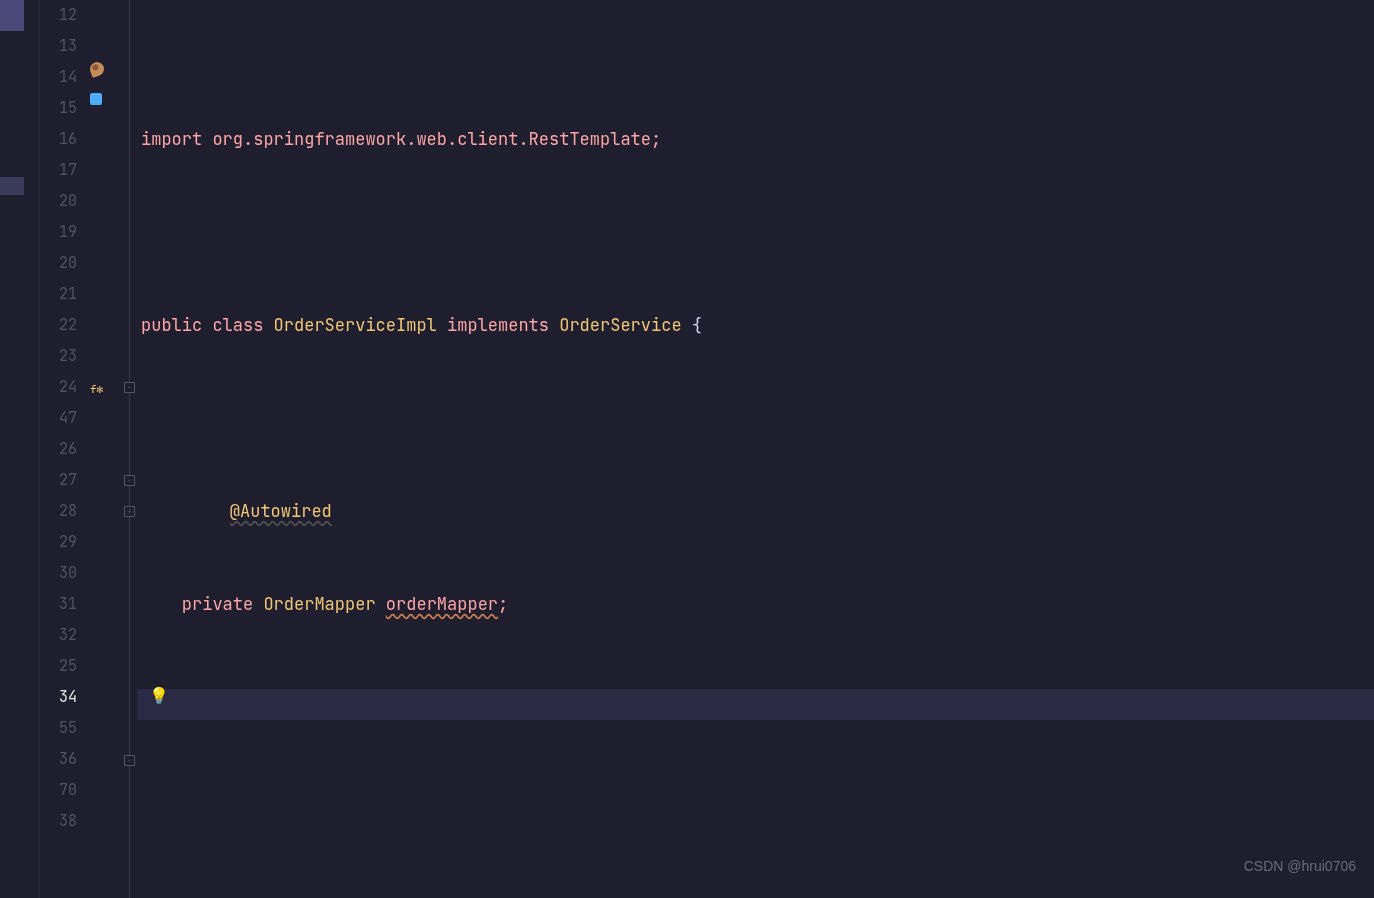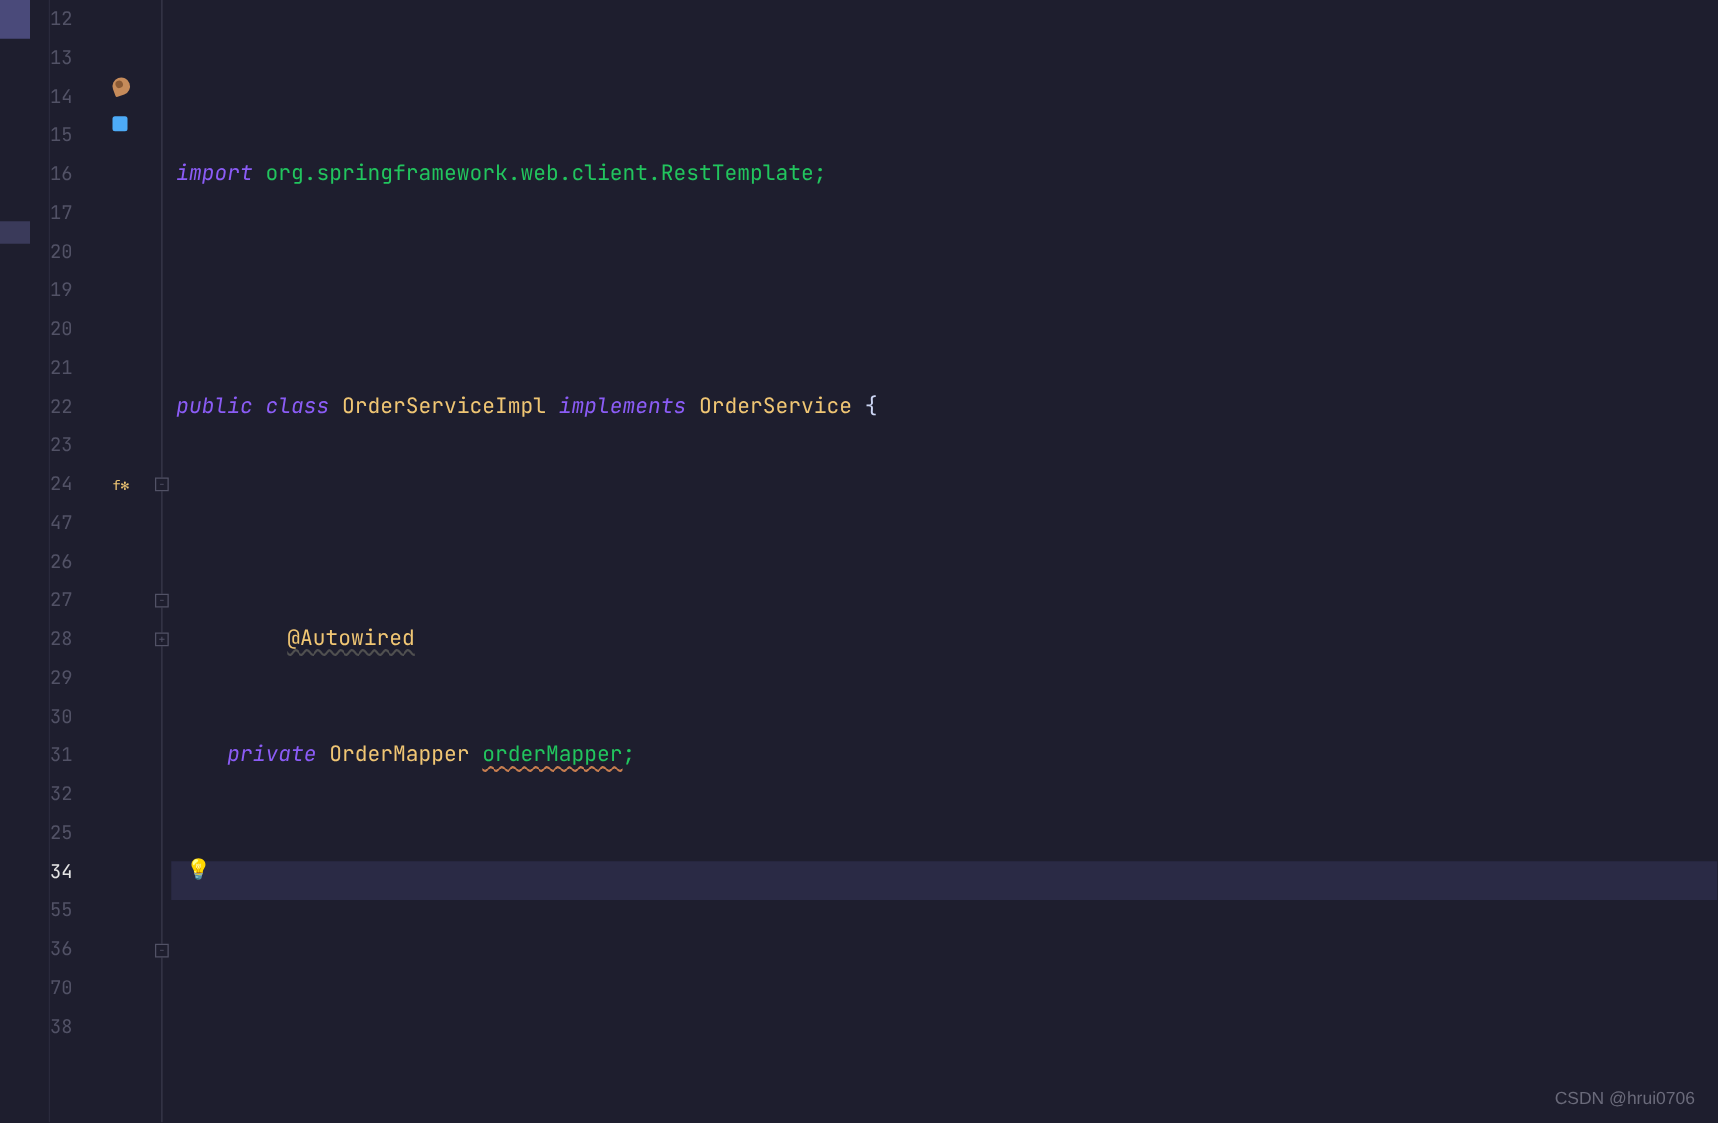--- a/index.html
+++ b/index.html
@@ -29,21 +29,21 @@
       position: absolute;
       left: 0;
       width: 24px;
       height: 31px;
       background: #4a4a7a;
     }
     .left-bookmark.b1 { top: 0; }
     .left-bookmark.b2 { top: 177px; height: 18px; background: #3a3a5a;}
     .line-numbers {
       width: 45px;
-      text-align: left;
+      text-align: right;
       color: #525266;
       padding-right: 8px;
       font-size: 15px;
       user-select: none;
       flex-shrink: 0;
     }
     .line-numbers .active { color: #e5e5e5; }
     .gutter-icons {
       width: 38px;
       flex-shrink: 0;
@@ -124,31 +124,31 @@
     .highlight-line {
       background: #2a2a45;
       position: absolute;
       left: 0;
       right: 0;
       height: 31px;
       top: 689px;
       z-index: 0;
     }
     .c { position: relative; z-index: 1;}
-    .kw { color: #8b5cf6; font-style: italic; }
+    .kw { color: #fca5a5; }
     .type { color: #f0c674; }
     .ann { color: #f0c674; }
     .ann-wavy { text-decoration: underline wavy #505050; text-underline-offset: 3px; padding-left: 48px;}
-    .id { color: #22c55e; }
+    .id { color: #fca5a5; }
     .warn { text-decoration: underline wavy #c77d4f; text-underline-offset: 3px; }
     .brace { color: #cdd6f4; }
     .watermark {
       position: absolute;
       right: 18px;
-      bottom: 4px;
+      bottom: 16px;
       color: #6a6a7a;
       font-size: 14px;
       font-family: sans-serif;
     }
   </style>
 </head>
 <body>
 
 <div class="editor">
   <div class="left-gutter">

